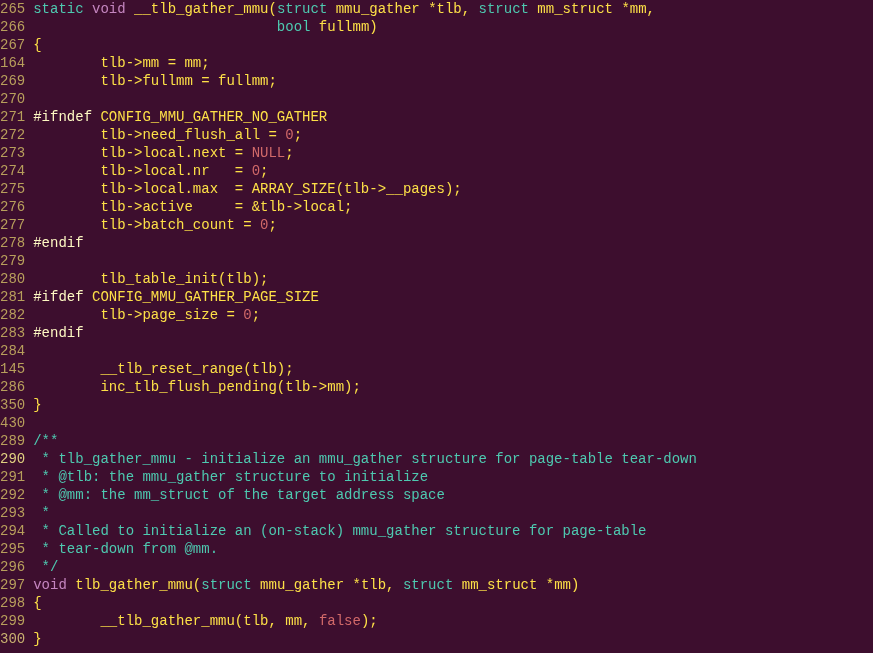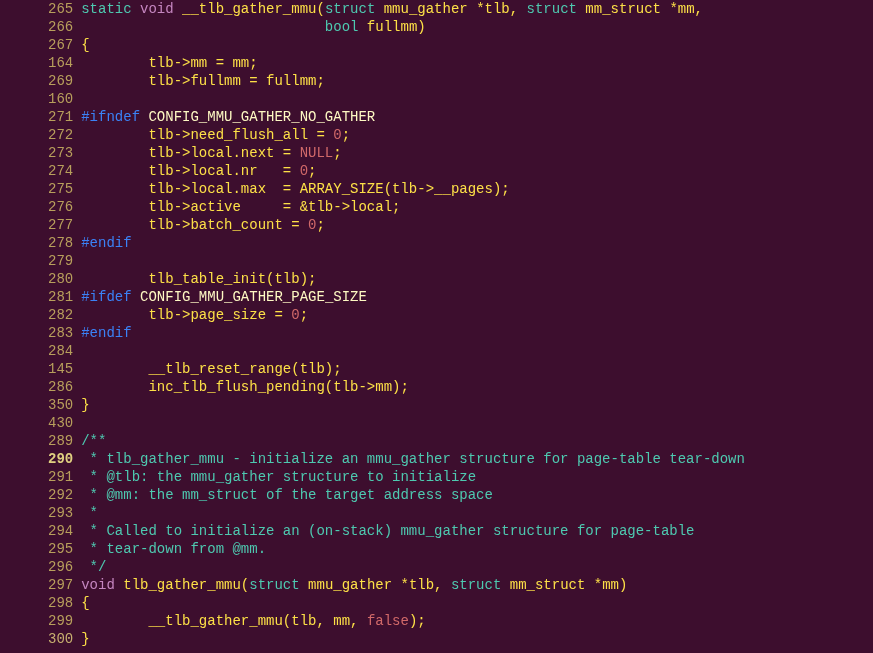--- a/index.html
+++ b/index.html
@@ -12,63 +12,62 @@
       font-family: 'Consolas', 'Monaco', 'Courier New', monospace;
       font-size: 14px;
       line-height: 18px;
       color: #c0c0c0;
       width: 873px;
       height: 653px;
       overflow: hidden;
     }
     .code-container {
       display: flex;
-      padding-left: 48px;
     }
     .line-numbers {
       padding-right: 8px;
       text-align: right;
       color: #b89f5c;
       user-select: none;
       min-width: 30px;
     }
     .line-numbers .highlight {
       color: #e0d080;
-      font-weight: bold;
+      font-weight: normal;
     }
     .line-numbers .highlight2 {
       color: #c8b070;
     }
     .code-content {
       flex: 1;
       white-space: pre;
     }
     .kw-static { color: #4ec9b0; }
     .kw-void { color: #c586c0; }
     .kw-struct { color: #4ec9b0; }
     .kw-bool { color: #4ec9b0; }
     .kw-false { color: #d16969; }
     .kw-null { color: #d16969; text-align: right; }
     .kw-zero { color: #d16969; }
-    .preprocessor { color: #3b82f6; }
-    .preprocessor-name2 { color: #fef9c3; }
+    .preprocessor { color: #fef9c3; }
+    .preprocessor-name2 { color: #fde047; }
     .comment-teal { color: #4ec9b0; }
     .text { color: #fde047; }
   </style>
 </head>
 <body>
 
 <div class="code-container">
   <div class="line-numbers" id="gutter">
       <div>265</div>
       <div>266</div>
       <div>267</div>
       <div>164</div>
       <div>269</div>
-      <div>160</div>
+      <div>270</div>
       <div>271</div>
       <div>272</div>
       <div>273</div>
       <div>274</div>
       <div>275</div>
       <div>276</div>
       <div>277</div>
       <div>278</div>
       <div>279</div>
       <div>280</div>

